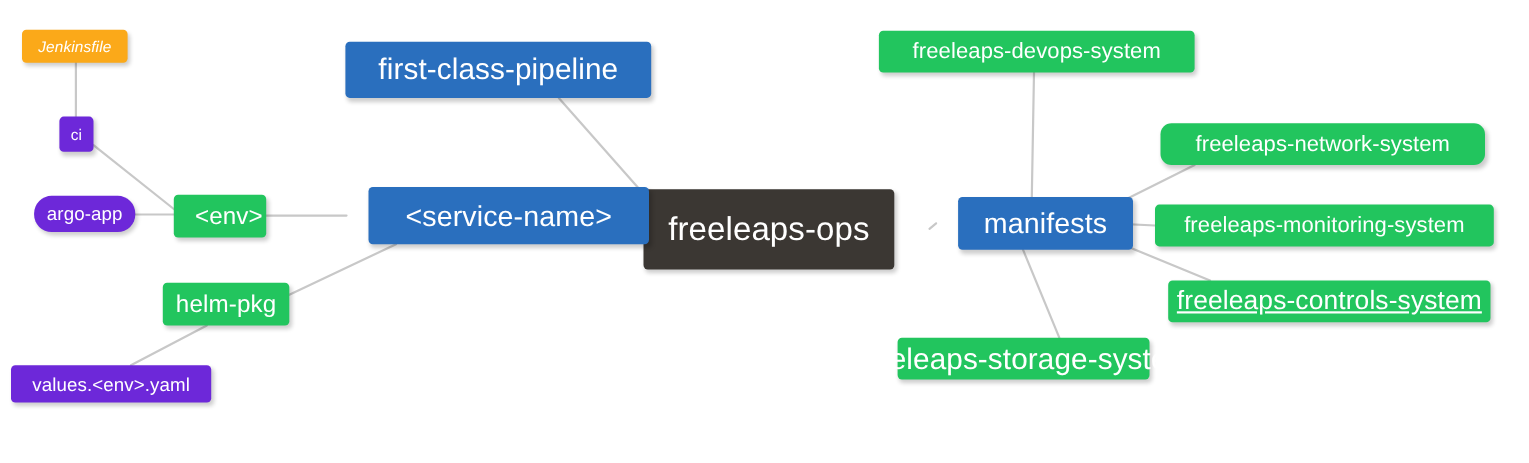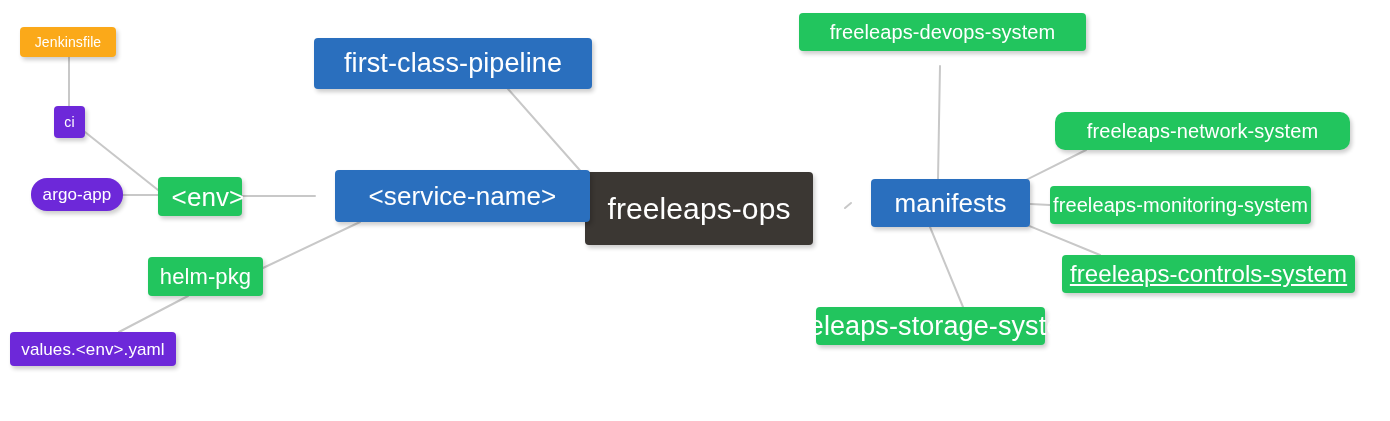--- a/index.html
+++ b/index.html
@@ -80,45 +80,45 @@
       </div>
       <div class="node c-blue" style="left: 315px; top: 170px; width: 255px; height: 52px; font-size: 26px; margin-left: 20px;">
         <span class="node-label">&lt;service-name&gt;</span>
       </div>
       <div class="node c-blue" style="left: 314px; top: 38px; width: 278px; height: 51px; font-size: 27px;">
         <span class="node-label">first-class-pipeline</span>
       </div>
       <div class="node c-blue" style="left: 851px; top: 179px; width: 159px; height: 48px; font-size: 26px; margin-left: 20px;">
         <span class="node-label">manifests</span>
       </div>
-      <div class="node c-green" style="left: 158px; top: 177px; width: 84px; height: 39px; font-size: 26px; padding-left: 28px;">
+      <div class="node c-green" style="left: 158px; top: 177px; width: 84px; height: 39px; font-size: 22px; padding-left: 28px;">
         <span class="node-label">&lt;env&gt;</span>
       </div>
       <div class="node c-green" style="left: 148px; top: 257px; width: 115px; height: 39px; font-size: 22px;">
         <span class="node-label">helm-pkg</span>
       </div>
-      <div class="node c-orange" style="left: 20px; top: 27px; width: 96px; height: 30px; font-size: 14px;">
+      <div class="node c-orange" style="left: 20px; top: 27px; width: 96px; height: 30px; font-size: 14px; font-style: italic;">
         <span class="node-label">Jenkinsfile</span>
       </div>
       <div class="node c-red" style="left: 54px; top: 106px; width: 31px; height: 32px; font-size: 14px;">
         <span class="node-label">ci</span>
       </div>
       <div class="node c-red" style="left: 31px; top: 178px; width: 92px; height: 33px; font-size: 17px; border-radius: 16px;">
         <span class="node-label">argo-app</span>
       </div>
-      <div class="node c-red" style="left: 10px; top: 332px; width: 166px; height: 34px; font-size: 17px; text-align: center;">
+      <div class="node c-red" style="left: 10px; top: 332px; width: 182px; height: 34px; font-size: 17px; text-align: center;">
         <span class="node-label">values.&lt;env&gt;.yaml</span>
       </div>
-      <div class="node c-green" style="left: 799px; top: 13px; width: 287px; height: 38px; font-size: 20px;">
+      <div class="node c-green" style="left: 799px; top: 28px; width: 287px; height: 38px; font-size: 20px;">
         <span class="node-label">freeleaps-devops-system</span>
       </div>
       <div class="node c-green" style="left: 1055px; top: 112px; width: 295px; height: 38px; font-size: 20px; border-radius: 10px;">
         <span class="node-label">freeleaps-network-system</span>
       </div>
-      <div class="node c-green" style="left: 1050px; top: 186px; width: 261px; height: 38px; font-size: 20px;">
+      <div class="node c-green" style="left: 1050px; top: 186px; width: 308px; height: 38px; font-size: 20px;">
         <span class="node-label">freeleaps-monitoring-system</span>
       </div>
       <div class="node c-green" style="left: 1062px; top: 255px; width: 293px; height: 38px; font-size: 24px; text-decoration: underline;">
         <span class="node-label">freeleaps-controls-system</span>
       </div>
       <div class="node c-green" style="left: 816px; top: 307px; width: 229px; height: 38px; font-size: 27px;">
         <span class="node-label">freeleaps-storage-system</span>
       </div>
     </div>
 

